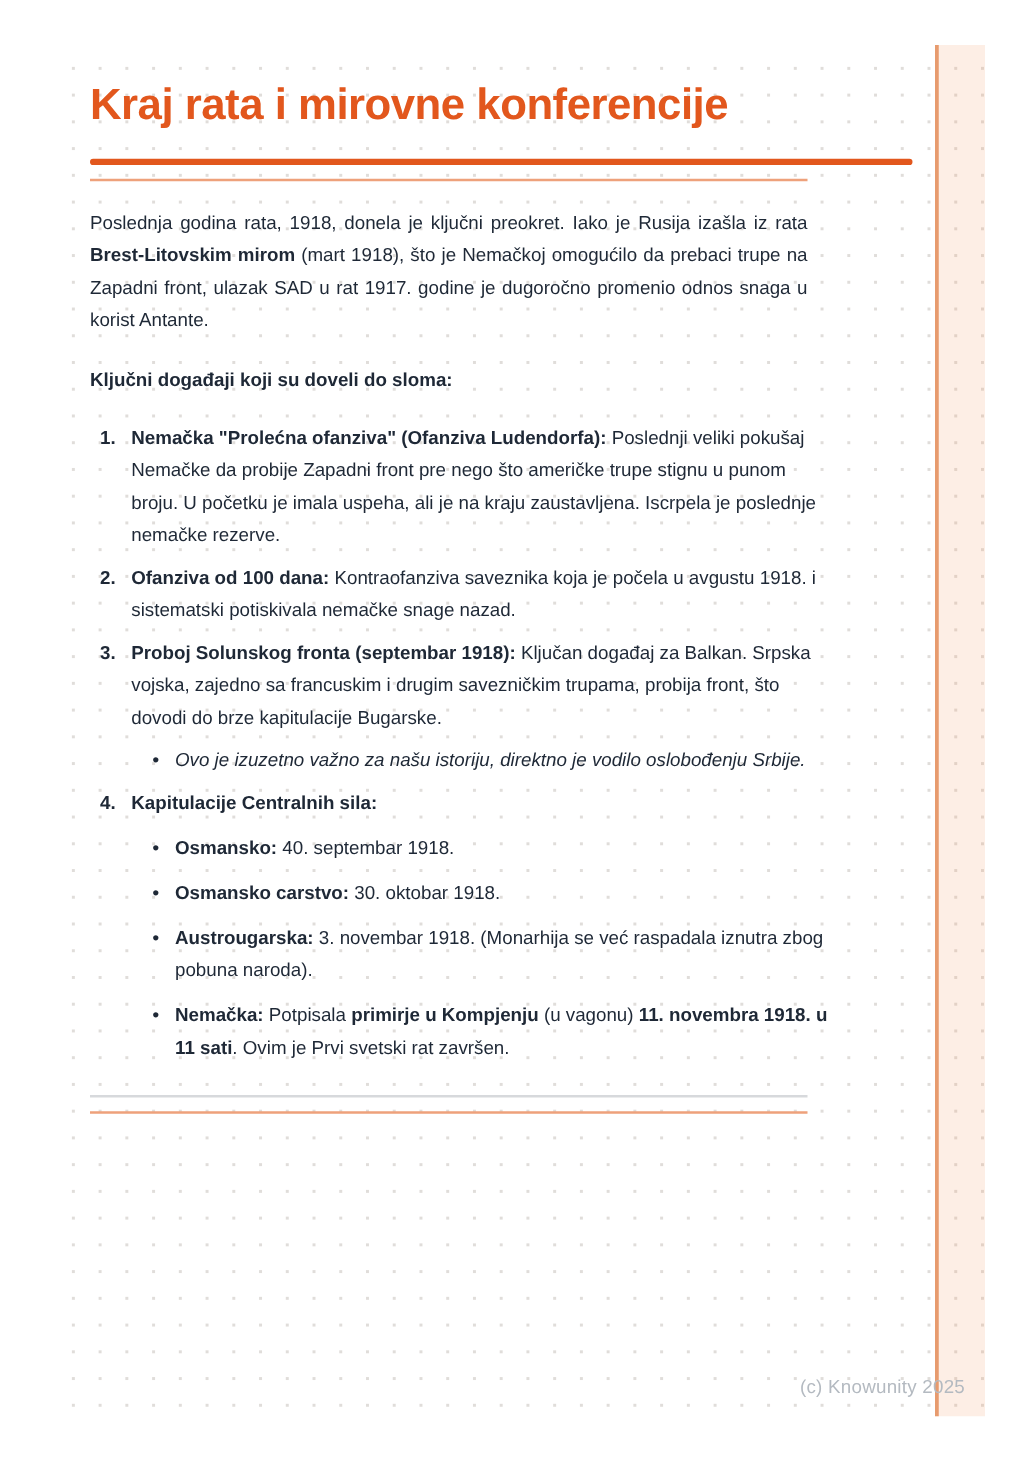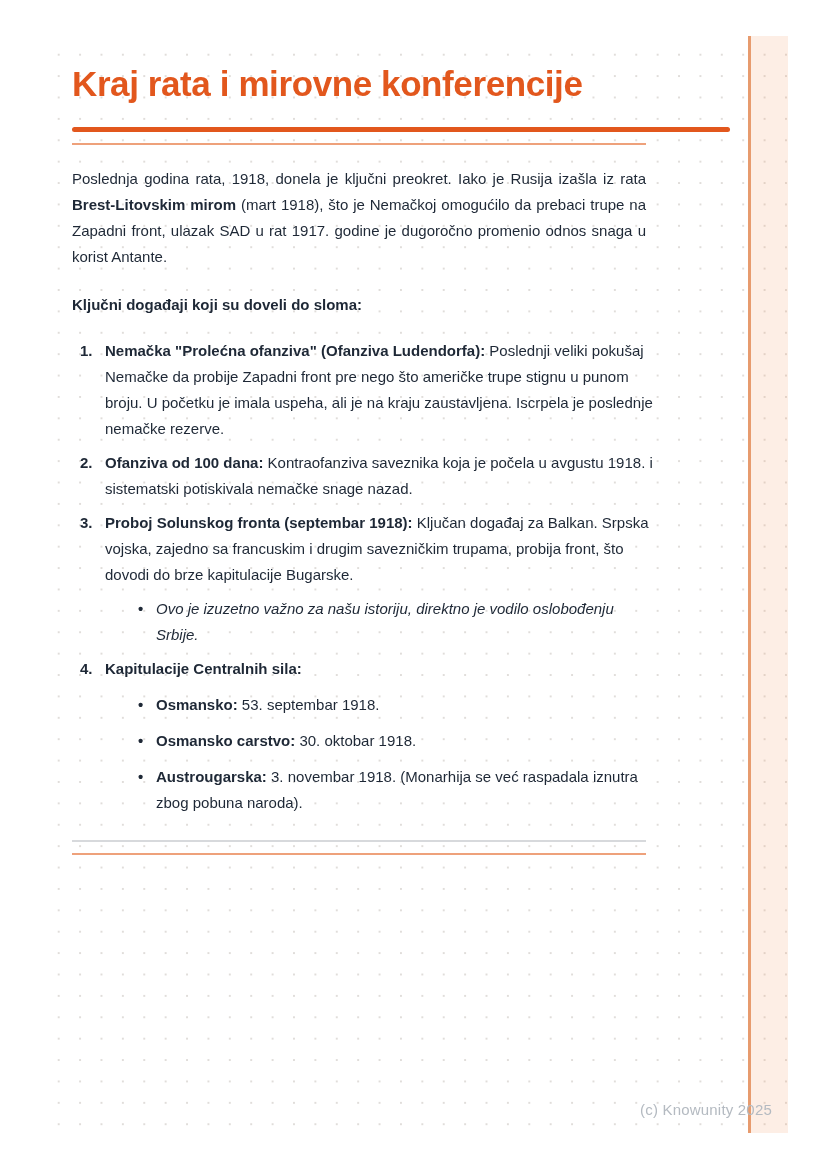--- a/index.html
+++ b/index.html
@@ -44,21 +44,21 @@
   .body-text { font-size:15px; line-height:26px; }
   .intro {
     margin:21px 0 0; width:574px; text-align:justify;
   }
   .lead { margin:22px 0 0; width:574px; font-weight:700; }
 
   ol.events { list-style:none; margin:20px 0 0; padding:0; width:590px; }
   ol.events > li { position:relative; padding-left:33px; margin-bottom:8px; }
   .num { position:absolute; left:8px; width:22px; text-align:left; font-weight:700; }
 
-  ul.subs { list-style:none; margin:2px 16px 0; padding:0; }
+  ul.subs { list-style:none; margin:2px 0 0; padding:0; }
   ul.subs > li { position:relative; padding-left:35px; margin-top:8px; }
   ul.subs > li::before {
     content:"\2022"; position:absolute; left:17px; top:0;
     font-weight:700; color:#1e2836;
   }
   ul.subs.caps > li { margin-top:10px; }
   .note-text { font-style:italic; }
 
   .divider { width:574px; height:2px; background:#d7d9dc; margin-top:24px; }
 
@@ -106,27 +106,30 @@
             <span class="note-text"><span style="font-style: italic;">Ovo je izuzetno važno za našu istoriju, direktno je vodilo oslobođenju Srbije.</span></span>
           </li>
         </ul>
       </li>
 
       <li>
         <span class="num">4.</span>
         <span><span style="font-weight: 700;">Kapitulacije Centralnih sila:</span></span>
         <ul class="subs caps">
           <li>
-            <span><span style="font-weight: 700;">Osmansko:</span><span> 53. septembar 1918.</span></span>
+            <span><span style="font-weight: 700;">Osmansko:</span><span> 40. septembar 1918.</span></span>
           </li>
           <li>
             <span><span style="font-weight: 700;">Osmansko carstvo:</span><span> 30. oktobar 1918.</span></span>
           </li>
           <li>
             <span><span style="font-weight: 700;">Austrougarska:</span><span> 3. novembar 1918. (Monarhija se već raspadala iznutra zbog pobuna naroda).</span></span>
+          </li>
+          <li>
+            <span><span style="font-weight: 700;">Nemačka:</span><span> Potpisala </span><span style="font-weight: 700;">primirje u Kompjenju</span><span> (u vagonu) </span><span style="font-weight: 700;">11. novembra 1918. u 11 sati</span><span>. Ovim je Prvi svetski rat završen.</span></span>
           </li>
         </ul>
       </li>
 
     </ol>
 
     <div class="divider"></div>
 
     <div class="section-underline"></div>
 

